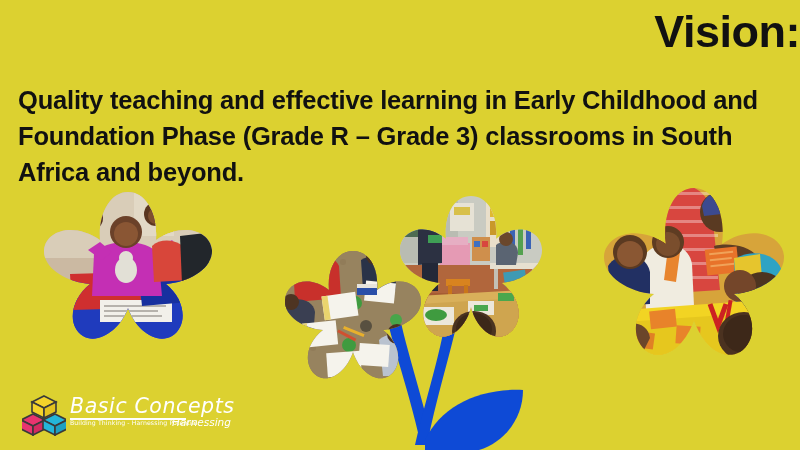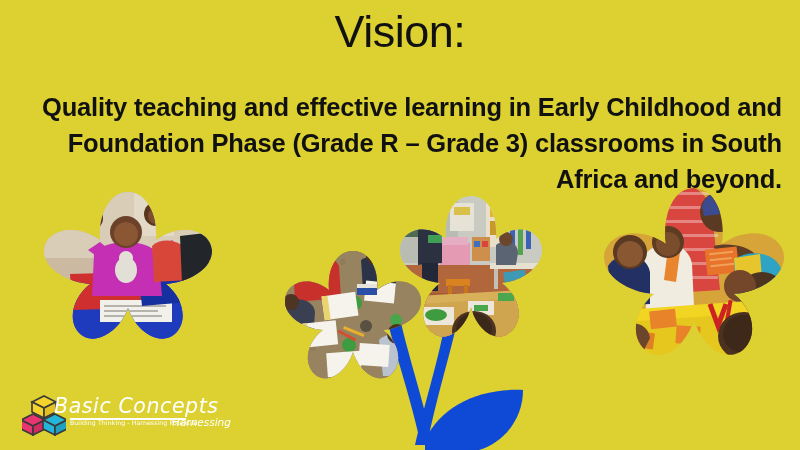--- a/index.html
+++ b/index.html
@@ -19,39 +19,38 @@
     background: #DCD130;
     overflow: hidden;
   }
 
   
   #title {
     position: absolute;
     top: 6px;
     left: 0;
     width: 800px;
-    text-align: center;
+    text-align: right;
     font-size: 45px;
-    font-weight: normal;
+    font-weight: bold;
     color: #111111;
     letter-spacing: -0.5px;
     line-height: 1.15;
   }
   #subtitle {
     position: absolute;
     top: 82px;
     left: 18px;
     width: 764px;
-    text-align: right;
+    text-align: left;
     font-size: 25.5px;
     font-weight: bold;
     color: #111111;
     line-height: 1.42;
     letter-spacing: -0.2px;
-    margin-top: 7px;
   }
 
   
   .flower {
     position: absolute;
   }
   .flower svg { display: block; }
 
   #flower-left   { left: 42px;  top: 188px; width: 172px; height: 156px; }
   #flower-center-left { left: 283px; top: 248px; width: 140px; height: 135px; }
@@ -74,21 +73,21 @@
     width: 44px;
     height: 42px;
   }
   .logo-text {
     position: absolute;
     font-family: "DejaVu Sans", sans-serif;
     color: #ffffff;
     white-space: nowrap;
   }
   #logo-name {
-    left: 32px;
+    left: 48px;
     top: 2px;
     font-size: 20.5px;
     letter-spacing: 0.6px;
     font-style: italic;
     font-weight: normal;
   }
   #logo-rule {
     position: absolute;
     left: 48px;
     top: 26px;

